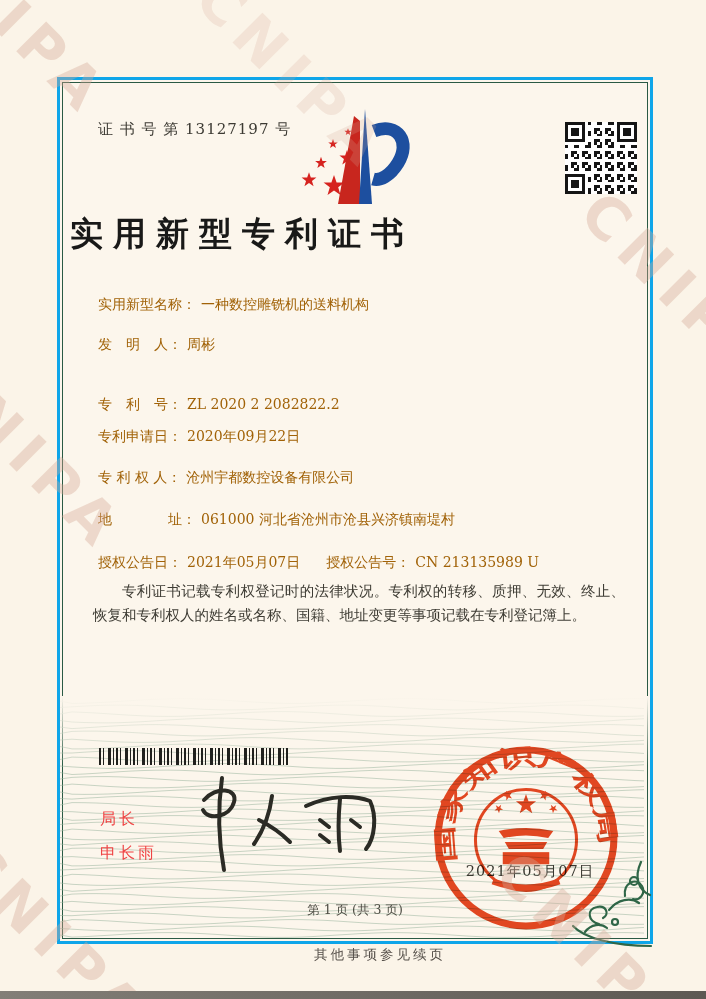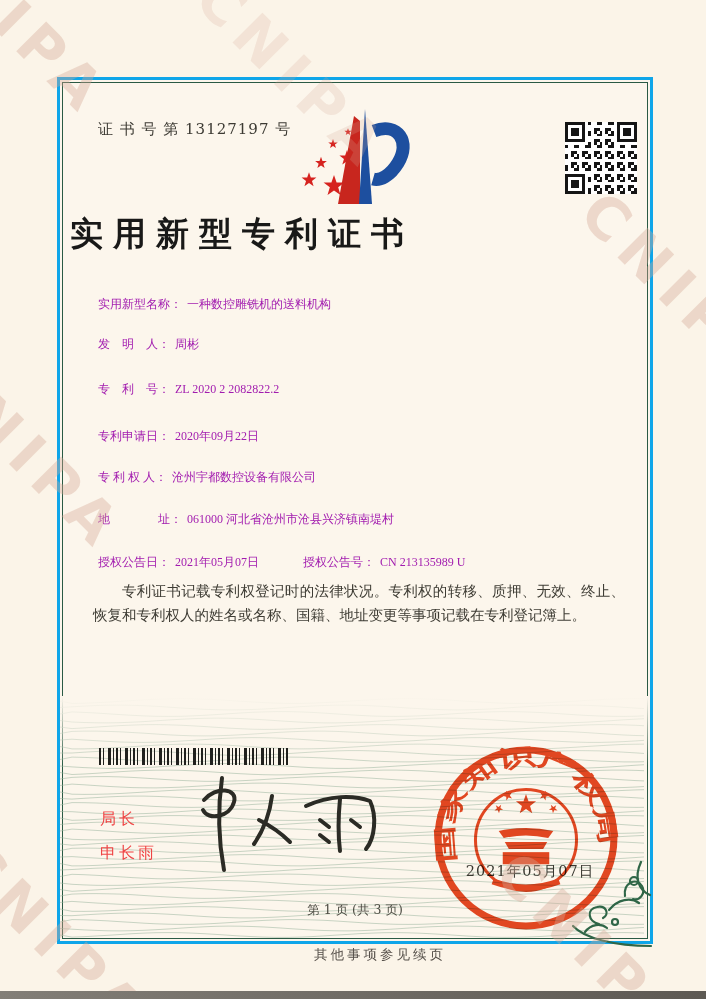--- a/index.html
+++ b/index.html
@@ -23,23 +23,23 @@
     box-shadow:inset 0 0 0 2px #fcf6ec, inset 0 0 0 3px #2a5a44;
     z-index:2;
   }
   .cert-number{position:absolute;left:38px;top:40px;font-size:15px;color:#3c3a33;letter-spacing:1px;}
   .logo{position:absolute;left:232px;top:28px;width:140px;height:100px;}
   .qr{position:absolute;left:505px;top:42px;width:72px;height:72px;background:#fff;}
   .title{
     position:absolute;left:0;top:132px;width:100%;
     font-size:33px;font-weight:700;color:#191918;letter-spacing:10px;text-indent:10px;
   }
-  .field{position:absolute;left:38px;font-size:12px;color:#a21caf;white-space:nowrap;z-index:3;font-family:Liberation Serif, serif;}
+  .field{position:absolute;left:38px;font-size:14px;color:#a16207;white-space:nowrap;z-index:3;}
   .fvalue{margin-left:5px;}
-  .g2{margin-left:44px;}
+  .g2{margin-left:26px;}
   .body-text{
     position:absolute;left:33px;top:500px;width:532px;z-index:3;
     font-size:14.5px;line-height:23.5px;color:#3e3c34;text-align:justify;
   }
   .body-text p{margin:0;text-indent:2em;}
   .barcode{
     position:absolute;left:39px;top:668px;width:190px;height:17px;z-index:3;
     background:repeating-linear-gradient(90deg,
       #21211e 0 2px,transparent 2px 4px,#21211e 4px 5px,transparent 5px 9px,
       #21211e 9px 12px,transparent 12px 14px,#21211e 14px 15px,transparent 15px 17px);
@@ -319,21 +319,21 @@
     </svg>
 
     <div class="title">实用新型专利证书</div>
 
     <div class="field" style="top:216px">
       <span>实用新型名称：</span><span class="fvalue">一种数控雕铣机的送料机构</span>
     </div>
     <div class="field" style="top:256px">
       <span>发　明　人：</span><span class="fvalue">周彬</span>
     </div>
-    <div class="field" style="top:301px">
+    <div class="field" style="top:316px">
       <span>专　利　号：</span><span class="fvalue">ZL 2020 2 2082822.2</span>
     </div>
     <div class="field" style="top:348px">
       <span>专利申请日：</span><span class="fvalue">2020年09月22日</span>
     </div>
     <div class="field" style="top:389px">
       <span>专 利 权 人：</span><span class="fvalue">沧州宇都数控设备有限公司</span>
     </div>
     <div class="field" style="top:431px">
       <span>地　　　　址：</span><span class="fvalue">061000 河北省沧州市沧县兴济镇南堤村</span>

